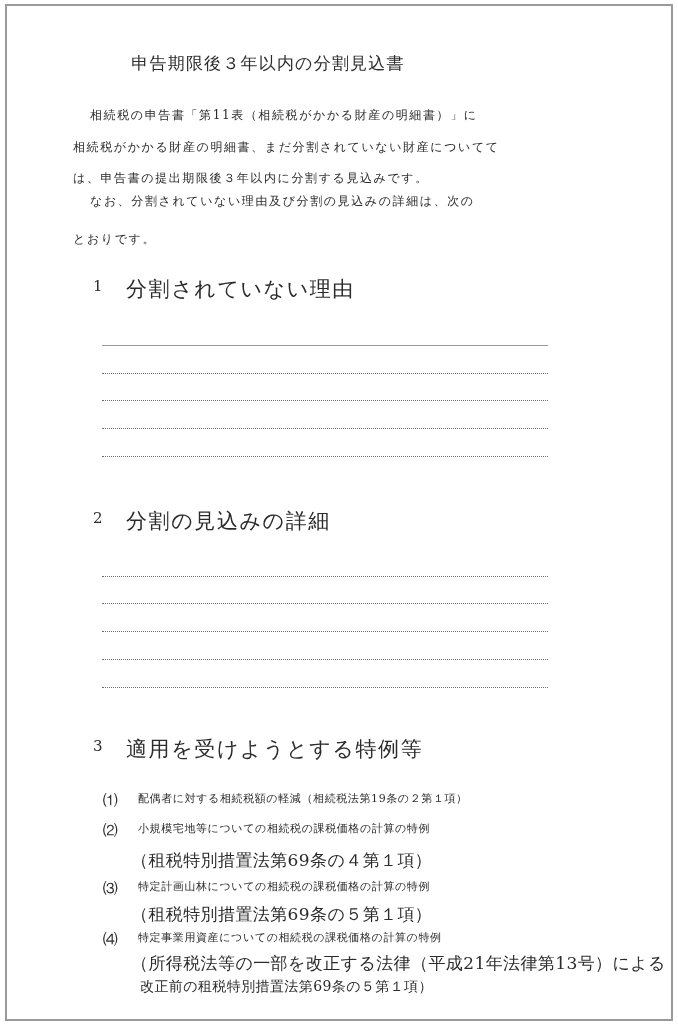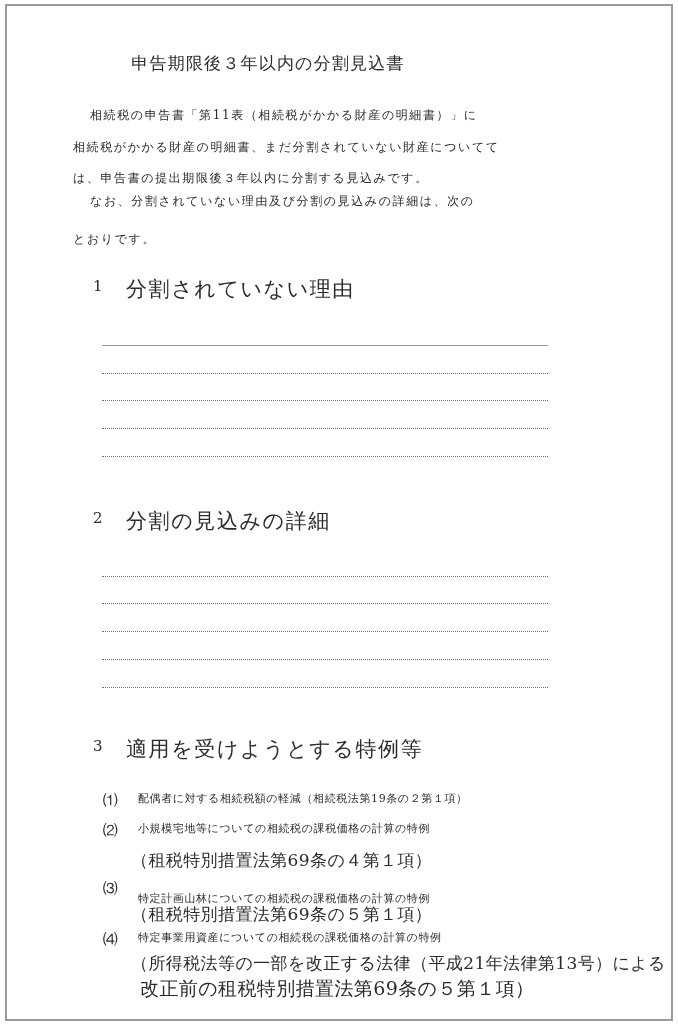--- a/index.html
+++ b/index.html
@@ -73,21 +73,21 @@
       font-size: 11px;
       letter-spacing: 0.6px;
     }
     .li-sub {
       left: 131px;
       font-size: 17px;
       letter-spacing: 0.4px;
     }
     .li-sub2 {
       left: 140px;
-      font-size: 19px;
+      font-size: 14px;
       letter-spacing: 0.4px;
     }
   </style>
 </head>
 <body>
 
 <div class="page"></div>
 
 <div class="abs title">申告期限後３年以内の分割見込書</div>
 
@@ -117,19 +117,19 @@
 <div class="abs sec-text" style="top:739px;">適用を受けようとする特例等</div>
 
 <div class="abs li-num" style="top:793px;">⑴</div>
 <div class="abs li-text" style="top:793px;">配偶者に対する相続税額の軽減（相続税法第19条の２第１項）</div>
 
 <div class="abs li-num" style="top:823px;">⑵</div>
 <div class="abs li-text" style="top:823px;text-align:center;">小規模宅地等についての相続税の課税価格の計算の特例</div>
 <div class="abs li-sub" style="top:852px;">（租税特別措置法第69条の４第１項）</div>
 
 <div class="abs li-num" style="top:881px;">⑶</div>
-<div class="abs li-text" style="top:881px;margin-top:12px;">特定計画山林についての相続税の課税価格の計算の特例</div>
+<div class="abs li-text" style="top:881px;">特定計画山林についての相続税の課税価格の計算の特例</div>
 <div class="abs li-sub" style="top:906px;">（租税特別措置法第69条の５第１項）</div>
 
 <div class="abs li-num" style="top:932px;">⑷</div>
 <div class="abs li-text" style="top:932px;">特定事業用資産についての相続税の課税価格の計算の特例</div>
 <div class="abs li-sub" style="top:955px;">（所得税法等の一部を改正する法律（平成21年法律第13号）による</div>
 <div class="abs li-sub2" style="top:979px;">改正前の租税特別措置法第69条の５第１項）</div>
 
 </body></html>

